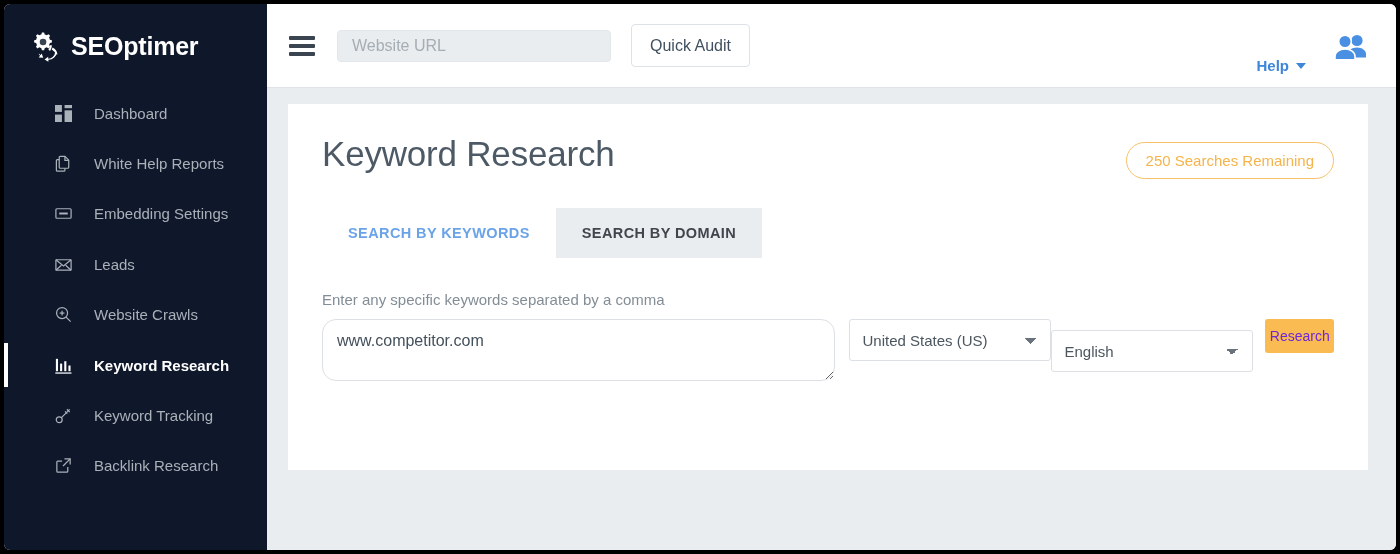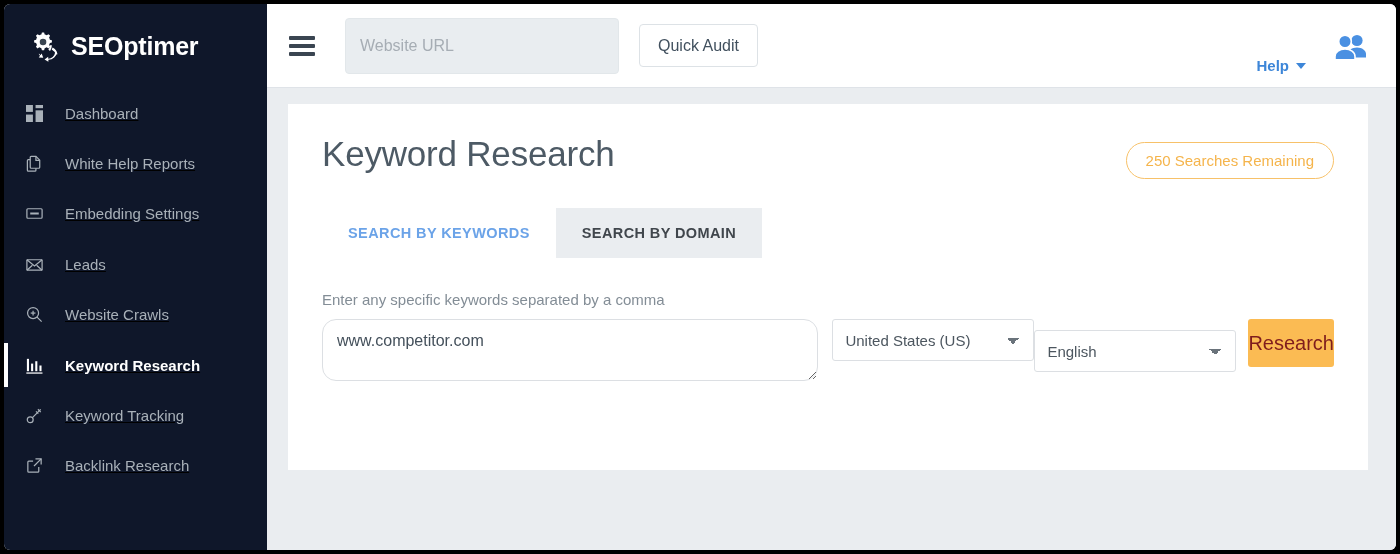--- a/index.html
+++ b/index.html
@@ -38,24 +38,23 @@
     color: #ffffff;
     font-size: 25px;
     font-weight: bold;
     letter-spacing: -0.2px;
     margin-left: 7px;
   }
   .nav-item {
     height: 50.4px;
     display: flex;
     align-items: center;
-    padding-left: 19px;
+    padding-left: 48px;
     position: relative;
     cursor: pointer;
-    text-decoration: underline;
   }
   .nav-icon {
     width: 22px; height: 22px;
     flex: 0 0 22px;
     display: flex; align-items: center; justify-content: center;
     color: #a9b1b9;
   }
   .nav-label {
     margin-left: 20px;
     font-size: 15px;
@@ -83,22 +82,22 @@
     display: flex;
     align-items: center;
     padding: 0 28px 0 22px;
   }
   #hamburger { width: 26px; cursor: pointer; padding: 3px 0; }
   #hamburger span {
     display: block; height: 4px; background: #3a4551;
     border-radius: 1px; margin: 4px 0;
   }
   #url-input {
-    margin-left: 30px;
-    width: 274px; height: 56px;
+    margin-left: 22px;
+    width: 274px; height: 32px;
     background: #e9edf0;
     border: 1px solid #e2e7ea;
     border-radius: 4px;
     padding: 0 14px;
     font-size: 16px;
     color: #4a5560;
     font-family: "Liberation Sans", sans-serif;
   }
   #url-input::placeholder { color: #a6adb4; }
   #quick-audit {
@@ -203,26 +202,26 @@
     background-image:
       linear-gradient(45deg, transparent 50%, #6a737b 50%),
       linear-gradient(135deg, #6a737b 50%, transparent 50%);
     background-position: calc(100% - 20px) 18px, calc(100% - 14px) 18px;
     background-size: 6px 6px, 6px 6px;
     background-repeat: no-repeat;
   }
   #select-lang { margin-top: 11px; }
   #research-btn {
     margin-left: 12px;
-    width: 96px; height: 48px;
+    width: 96px; height: 34px;
     background: #fbbb53;
     border: none;
     border-radius: 3px;
-    color: #7f1d1d;
-    font-size: 20px;
+    color: #6d28d9;
+    font-size: 14px;
     cursor: pointer;
     font-family: "Liberation Sans", sans-serif;
   }
 </style>
 </head>
 <body>
 
 <div id="frame">
 
   <div id="sidebar">

